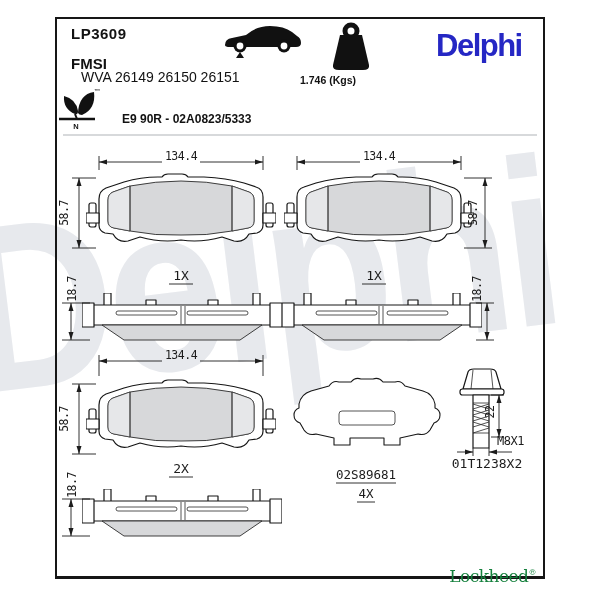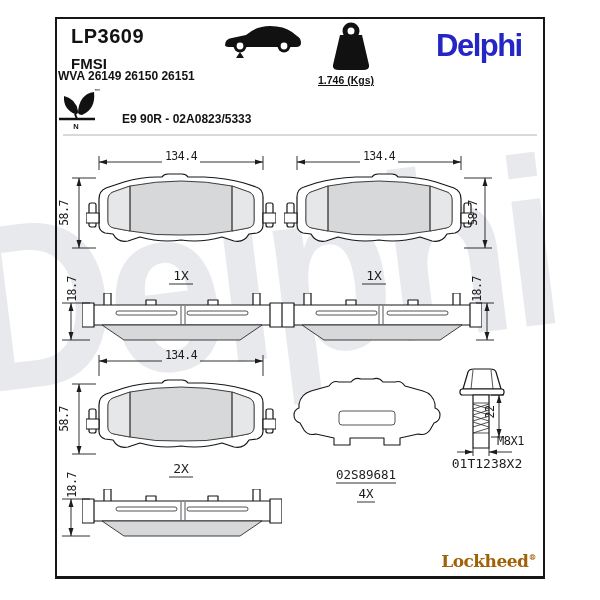--- a/index.html
+++ b/index.html
@@ -5,31 +5,31 @@
   html,body{margin:0;padding:0;background:#fff;}
   .page{position:relative;width:600px;height:600px;background:#fff;overflow:hidden;
         font-family:"Liberation Sans",sans-serif;color:#121212;}
   .watermark{position:absolute;left:-36px;top:176px;z-index:0;white-space:nowrap;
         font-family:"Liberation Sans",sans-serif;font-weight:800;font-size:238px;
         letter-spacing:-9px;color:#e7e9ed;transform:rotate(-7deg) scaleX(0.88);
         transform-origin:left center;user-select:none;}
   .border-box{position:absolute;left:55px;top:17px;width:486px;height:557px;z-index:1;
         border:2px solid #161616;border-bottom-width:3px;}
   .hdr{position:absolute;z-index:2;}
-  .lp{left:71px;top:25px;font-size:20px;font-weight:800;letter-spacing:.5px;}
+  .lp{left:71px;top:25px;font-size:15px;font-weight:800;letter-spacing:.5px;}
   .fmsi{left:71px;top:55px;font-size:15px;font-weight:700;}
-  .wva{left:58px;top:69px;font-size:12px;font-weight:700;}
+  .wva{left:81px;top:69px;font-size:14px;font-weight:400;}
   .approval{left:95px;top:112px;font-size:12px;font-weight:700;margin-left:27px;}
   .eco-n{left:57px;top:122px;width:38px;text-align:center;font-size:7.5px;font-weight:700;}
   .eco-tm{left:94px;top:88px;font-size:6px;font-weight:700;color:#333;}
-  .wtext{left:300px;top:74px;width:92px;text-align:center;font-size:10.5px;font-weight:700;text-decoration:underline;}
+  .wtext{left:300px;top:74px;width:92px;text-align:left;font-size:10.5px;font-weight:700;}
   .dlogo{left:436px;top:28px;font-size:31px;font-weight:800;letter-spacing:-1.5px;color:#2527c4;}
   .divider{position:absolute;left:63px;top:134px;width:474px;height:2px;background:#d7d9db;z-index:2;}
-  .lockheed{position:absolute;right:64px;top:551px;z-index:2;font-family:"DejaVu Serif",serif;
-        font-weight:700;font-size:17px;letter-spacing:-.5px;color:#a16207;}
+  .lockheed{position:absolute;right:64px;top:566px;z-index:2;font-family:"DejaVu Serif",serif;
+        font-weight:400;font-size:17px;letter-spacing:-.5px;color:#15803d;}
   .lockheed sup{font-size:8px;}
   svg.draw{position:absolute;left:0;top:0;z-index:2;}
   .dim{font-family:"DejaVu Sans Mono",monospace;font-size:11.5px;fill:#1c1c1c;letter-spacing:-.5px;}
   .lbl{font-family:"DejaVu Sans Mono",monospace;font-size:13px;fill:#1c1c1c;}
   .lbl2{font-family:"DejaVu Sans Mono",monospace;font-size:12.5px;fill:#1c1c1c;}
   .pn{font-family:"DejaVu Sans Mono",monospace;font-size:13px;fill:#1c1c1c;}
   .ln{stroke:#1c1c1c;stroke-width:.9;fill:none;}
   .ar{fill:#1c1c1c;stroke:none;}
   .outline{fill:#ffffff;stroke:#161616;stroke-width:1.2;stroke-linejoin:round;}
   .fric{fill:#d7d8da;stroke:#2a2a2a;stroke-width:.9;stroke-linejoin:round;}

